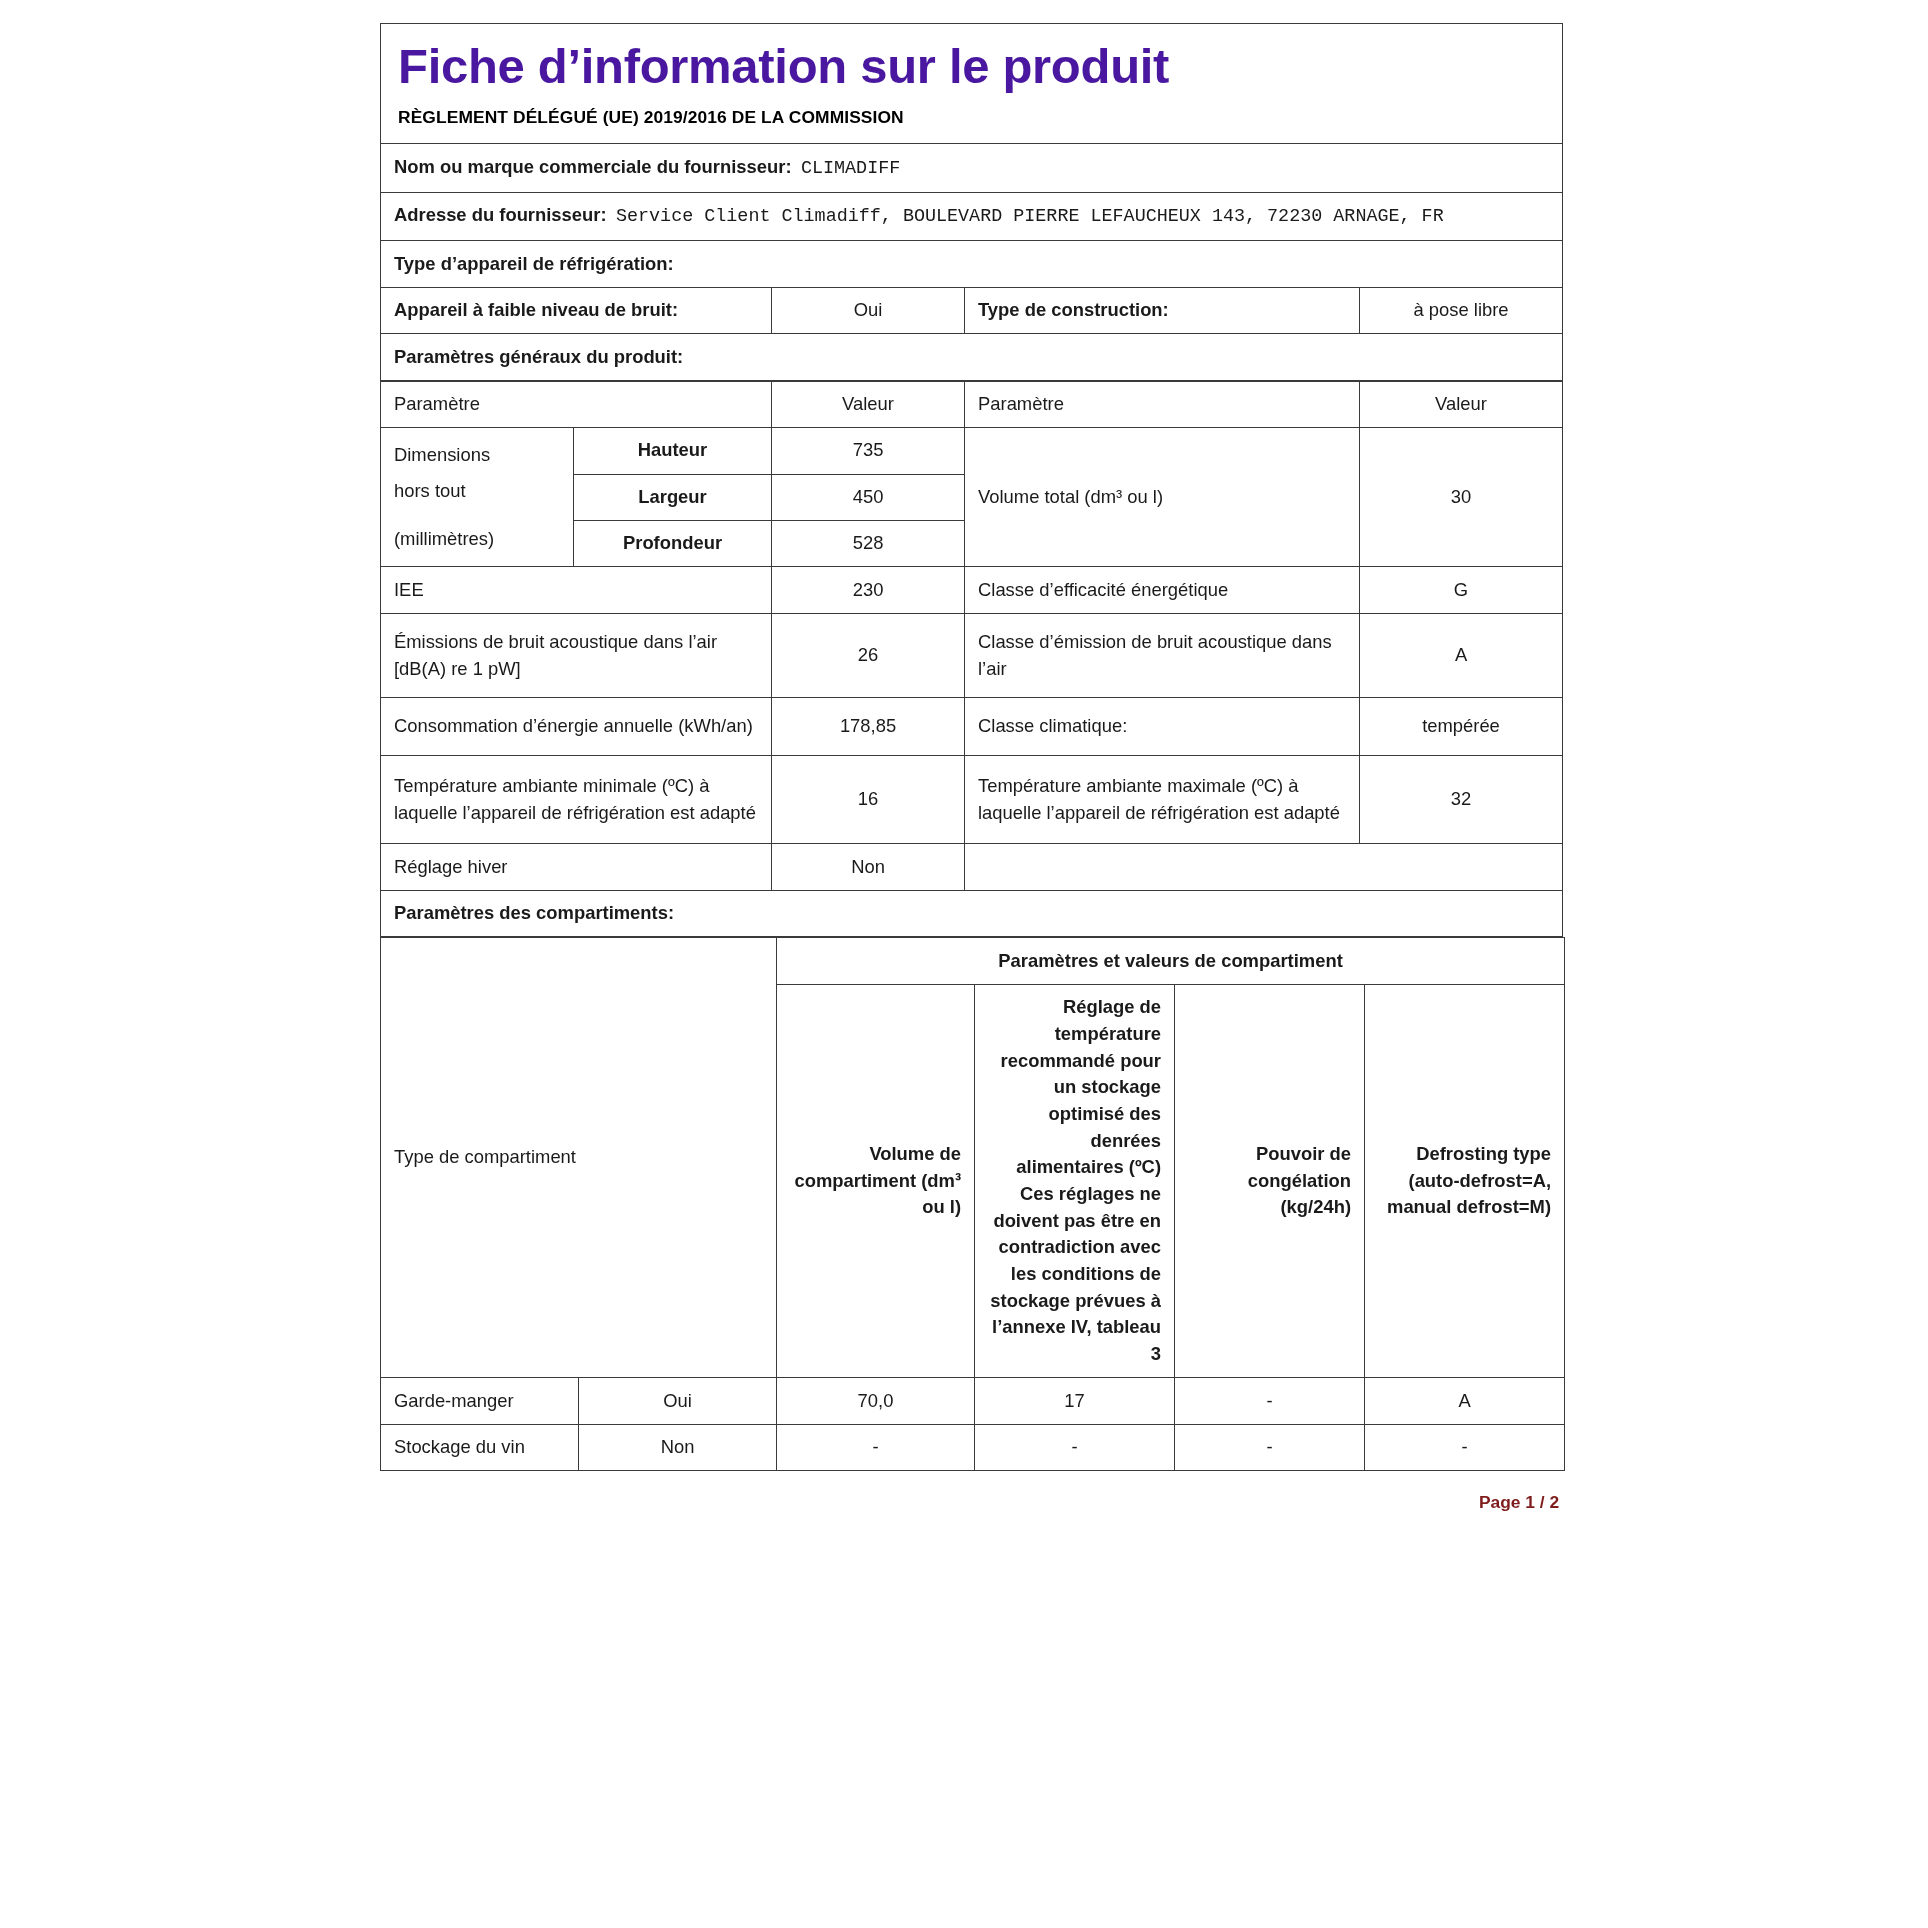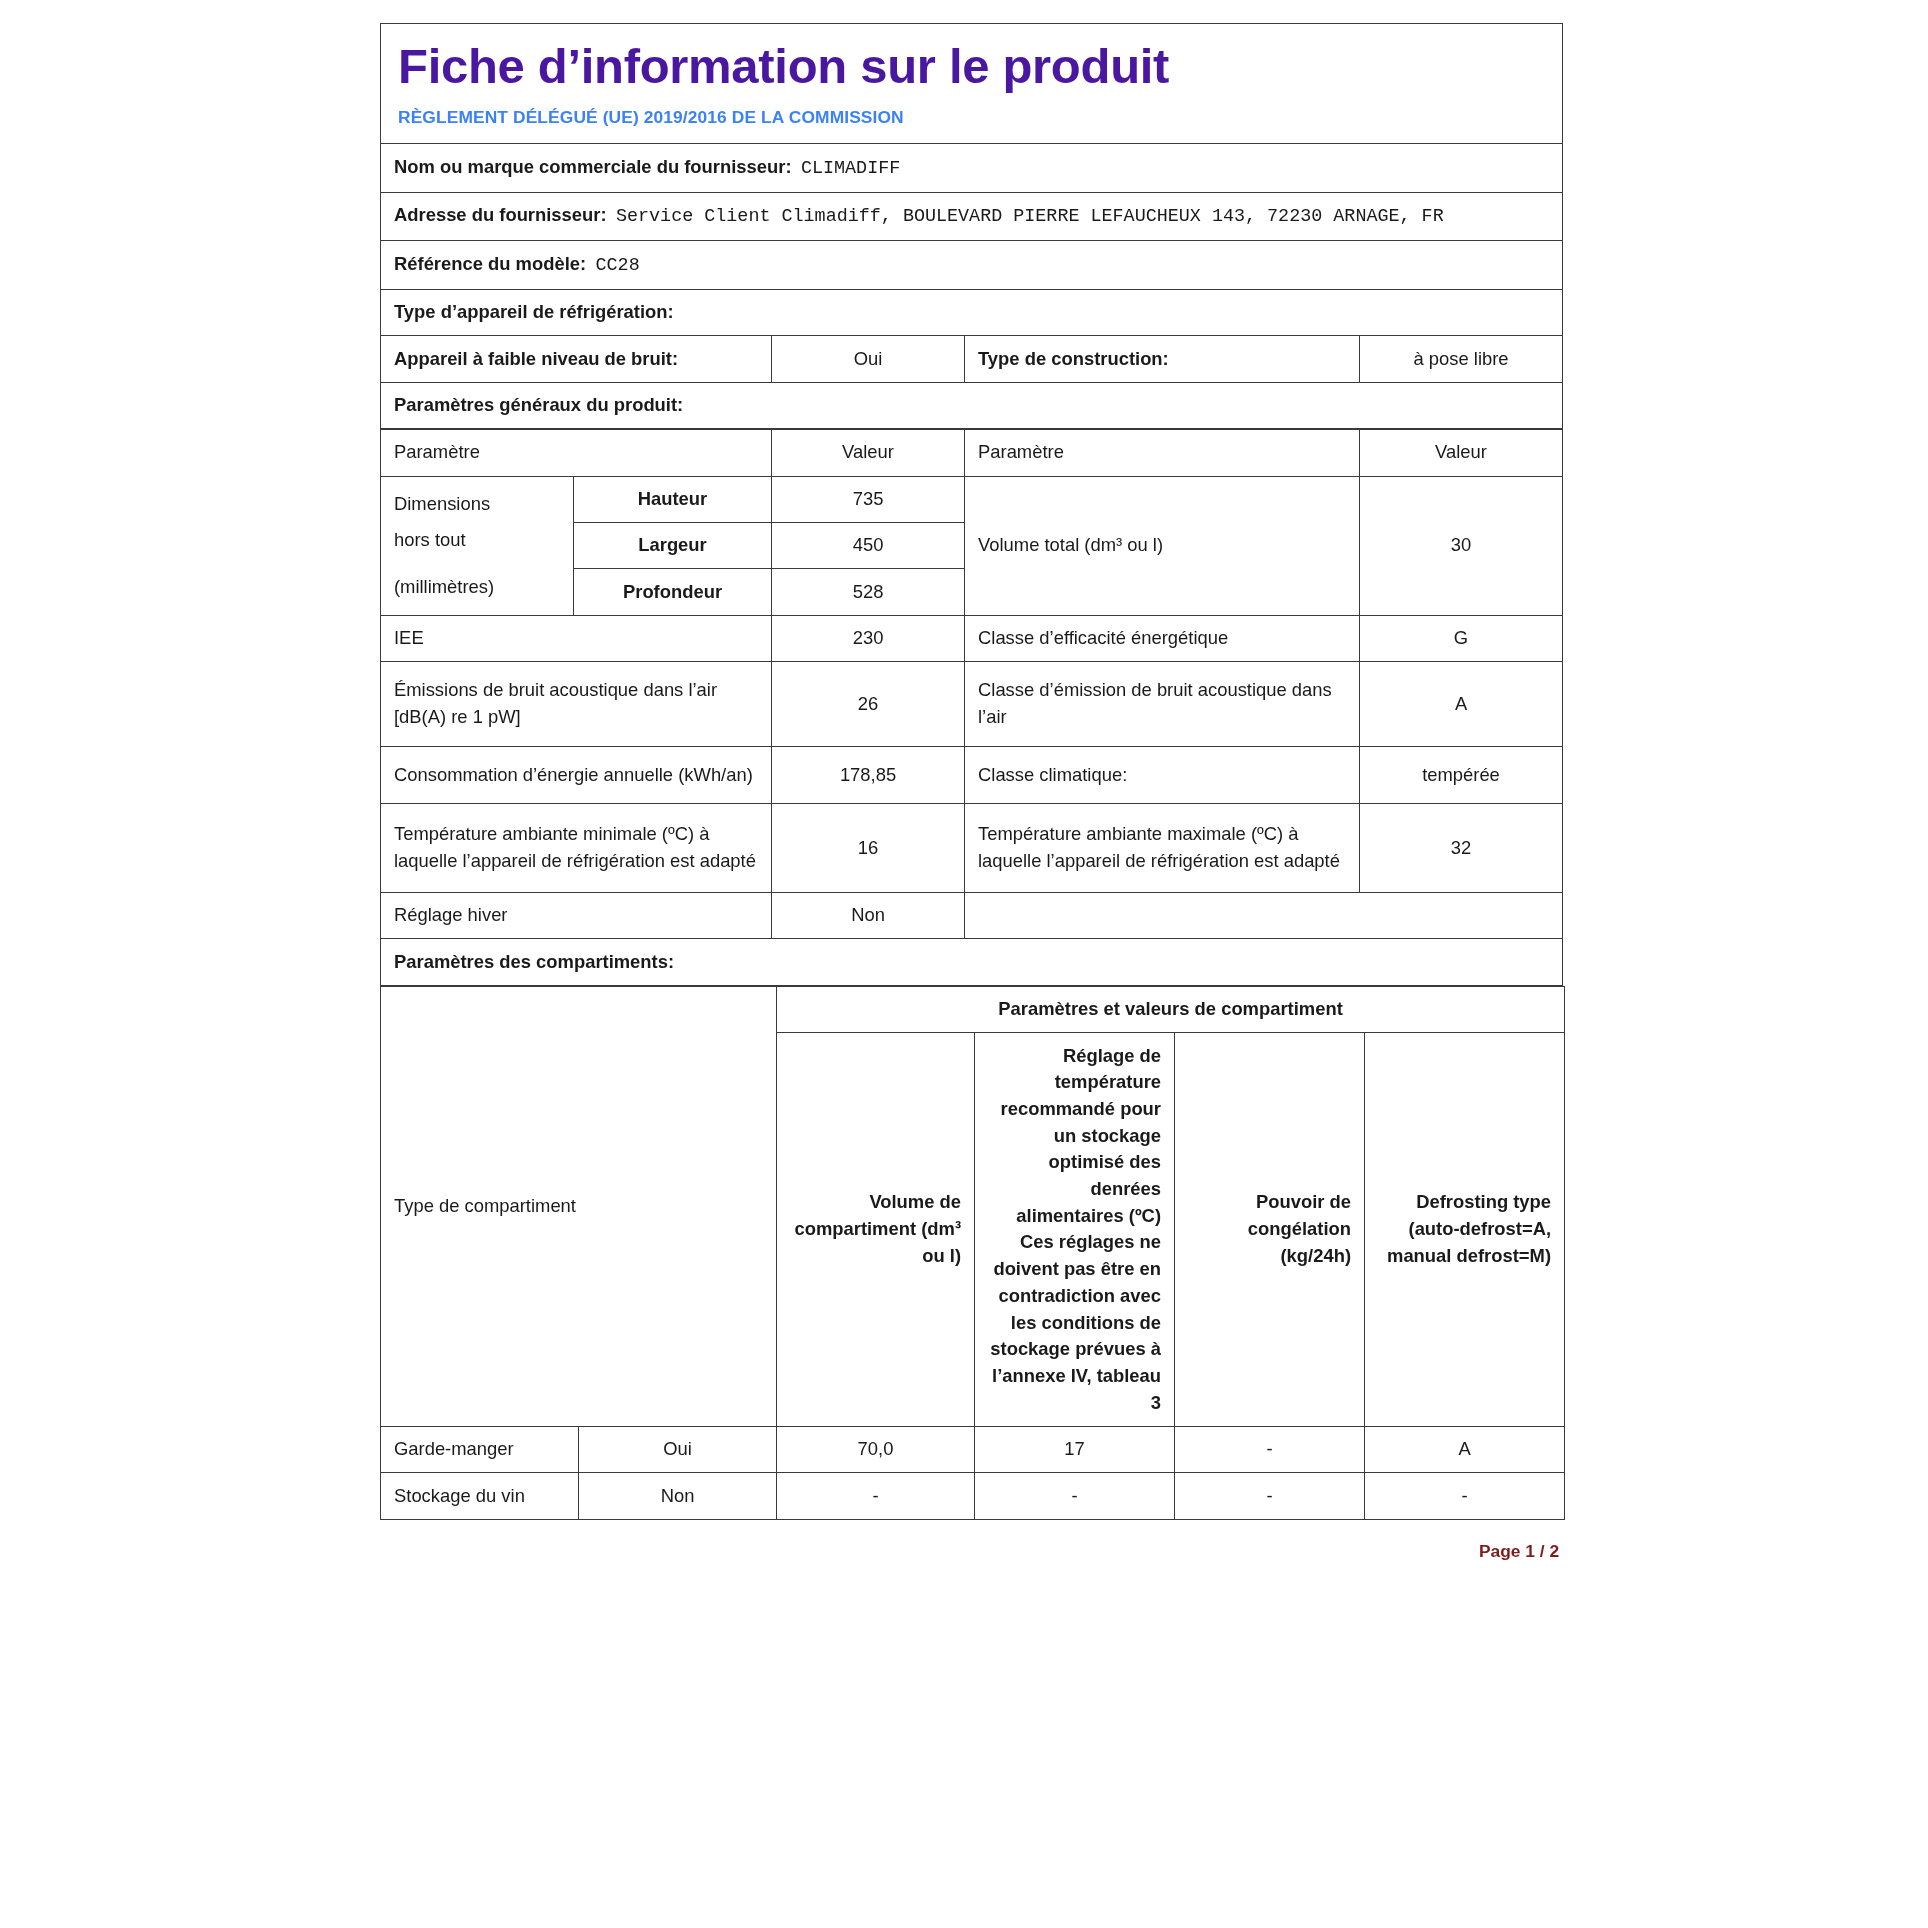--- a/index.html
+++ b/index.html
@@ -51,21 +51,21 @@
     font-weight: bold;
     color: #4a18a0;
     letter-spacing: -0.3px;
     line-height: 1.05;
     margin: 0 0 13px 0;
     font-family: "Liberation Sans", sans-serif;
   }
   .doc-subtitle {
     font-size: 17.4px;
     font-weight: bold;
-    color: #3b82f6;
+    color: #000000;
     letter-spacing: 0.1px;
     margin: 0;
   }
 
   .kvline { font-size: 18.4px; }
   .kvline .val { font-weight: normal; padding-left: 9.4px; font-family: Liberation Mono, monospace; }
 
   
   .c-label  { width: 391px; }
   .c-value  { width: 193px; }
@@ -131,25 +131,20 @@
           <span class="b">Nom ou marque commerciale du fournisseur:</span><span class="val b">CLIMADIFF</span>
         </td>
       </tr>
 
       <tr>
         <td colspan="4" class="kvline">
           <span class="b">Adresse du fournisseur:</span><span class="val">Service Client Climadiff, BOULEVARD PIERRE LEFAUCHEUX 143, 72230 ARNAGE, FR</span>
         </td>
       </tr>
 
-      <tr>
-        <td colspan="4" class="kvline">
-          <span class="b">Référence du modèle:</span><span class="val">CC28</span>
-        </td>
-      </tr>
 
       <tr>
         <td colspan="4" class="b">Type d’appareil de réfrigération:</td>
       </tr>
 
       <tr>
         <td class="b">Appareil à faible niveau de bruit:</td>
         <td class="center">Oui</td>
         <td class="b">Type de construction:</td>
         <td class="center">à pose libre</td>

